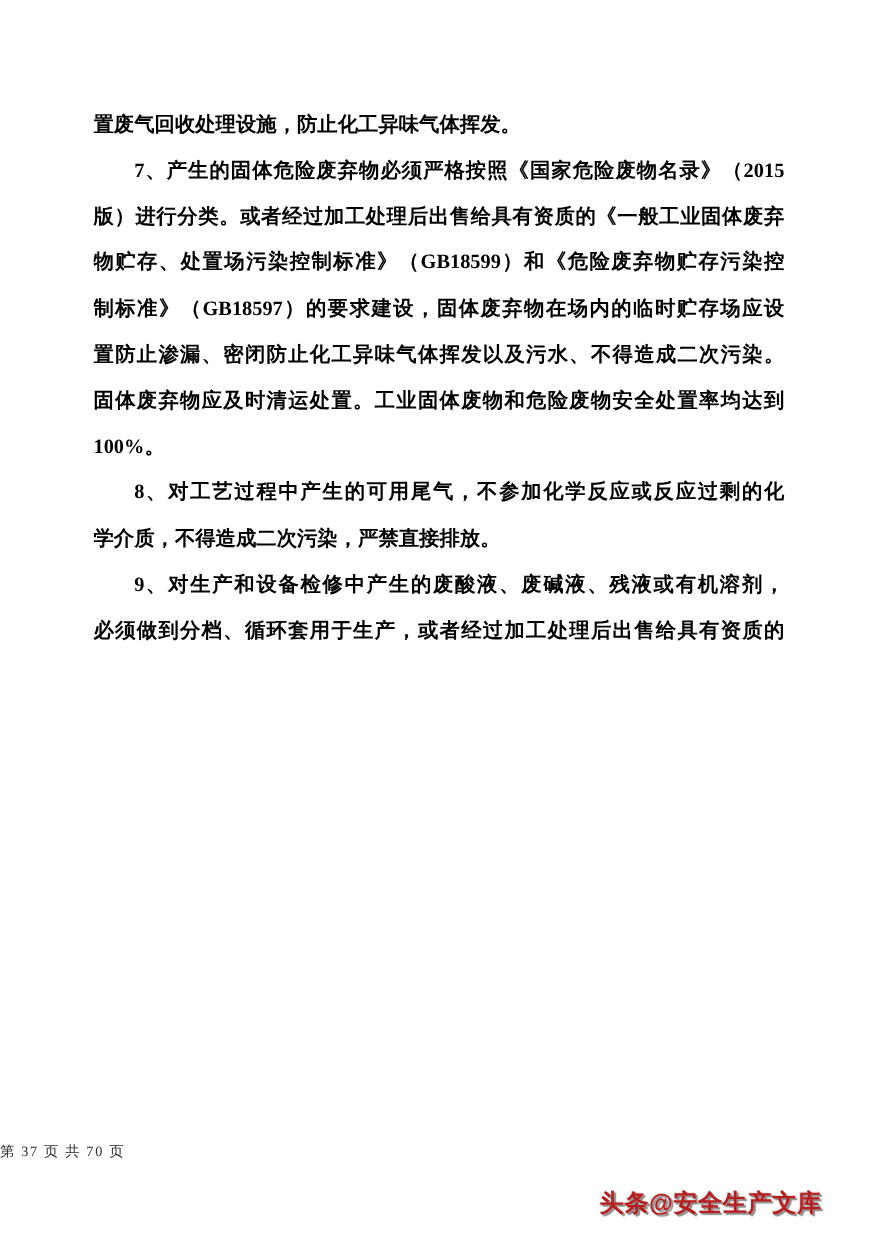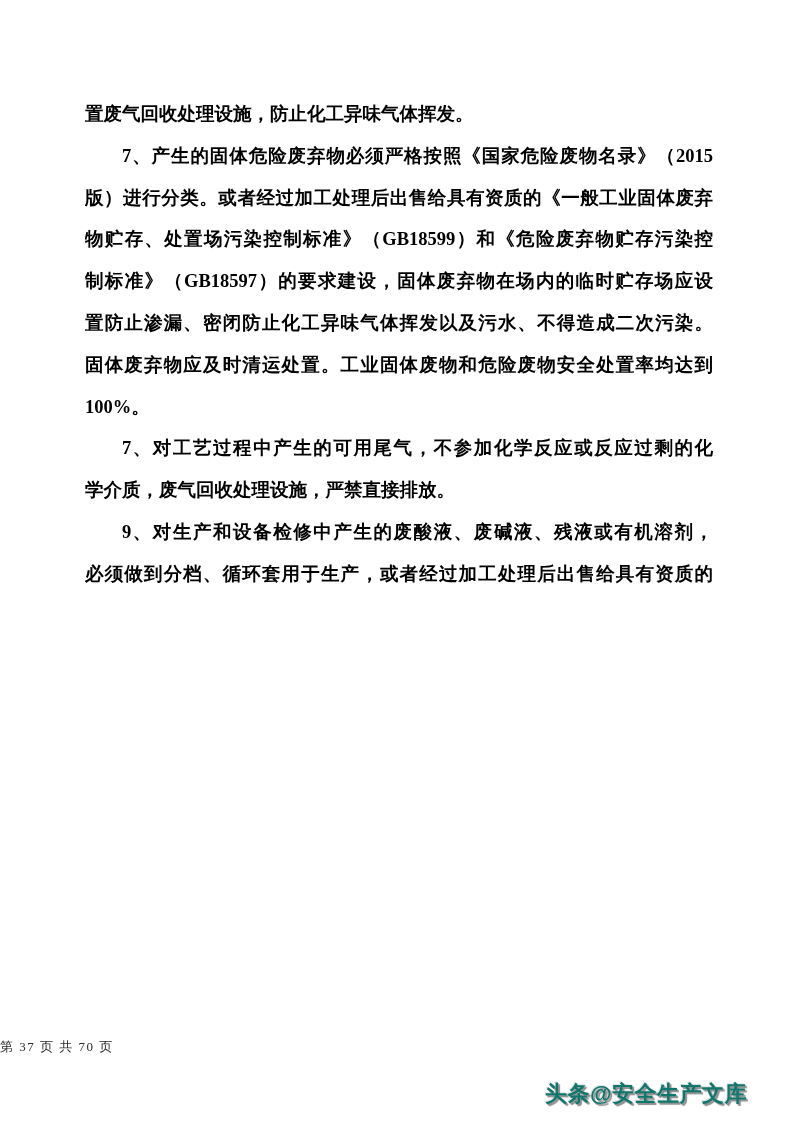--- a/index.html
+++ b/index.html
@@ -50,40 +50,40 @@
     letter-spacing: 1.5px;
   }
   .watermark {
     position: absolute;
     right: 16px;
     top: 1079px;
     font-family: "Liberation Sans", "DejaVu Sans", sans-serif;
     font-size: 22px;
     font-weight: bold;
     letter-spacing: 0.5px;
-    color: #0f766e;
+    color: #b91c1c;
     text-shadow: 2px 2px 1px #8d8d8d, -1px -1px 0 #e3e3e3, 1px 1px 0 #b5b5b5;
   }
 </style>
 </head>
 <body>
 
 <div class="page">
 
   <div class="content">
     <div class="line short">置废气回收处理设施，防止化工异味气体挥发。</div>
     <div class="line indent">7、产生的固体危险废弃物必须严格按照《国家危险废物名录》（2015</div>
     <div class="line">版）进行分类。或者经过加工处理后出售给具有资质的《一般工业固体废弃</div>
     <div class="line">物贮存、处置场污染控制标准》（GB18599）和《危险废弃物贮存污染控</div>
     <div class="line">制标准》（GB18597）的要求建设，固体废弃物在场内的临时贮存场应设</div>
     <div class="line">置防止渗漏、密闭防止化工异味气体挥发以及污水、不得造成二次污染。</div>
     <div class="line">固体废弃物应及时清运处置。工业固体废物和危险废物安全处置率均达到</div>
     <div class="line short">100%。</div>
-    <div class="line indent">7、对工艺过程中产生的可用尾气，不参加化学反应或反应过剩的化</div>
-    <div class="line short">学介质，废气回收处理设施，严禁直接排放。</div>
+    <div class="line indent">8、对工艺过程中产生的可用尾气，不参加化学反应或反应过剩的化</div>
+    <div class="line short">学介质，不得造成二次污染，严禁直接排放。</div>
     <div class="line indent">9、对生产和设备检修中产生的废酸液、废碱液、残液或有机溶剂，</div>
     <div class="line">必须做到分档、循环套用于生产，或者经过加工处理后出售给具有资质的</div>
   </div>
 
   <div class="footer">
     <span>第 37 页 共 70 页</span>
   </div>
 
   <div class="watermark">
     <span>头条@安全生产文库</span>

